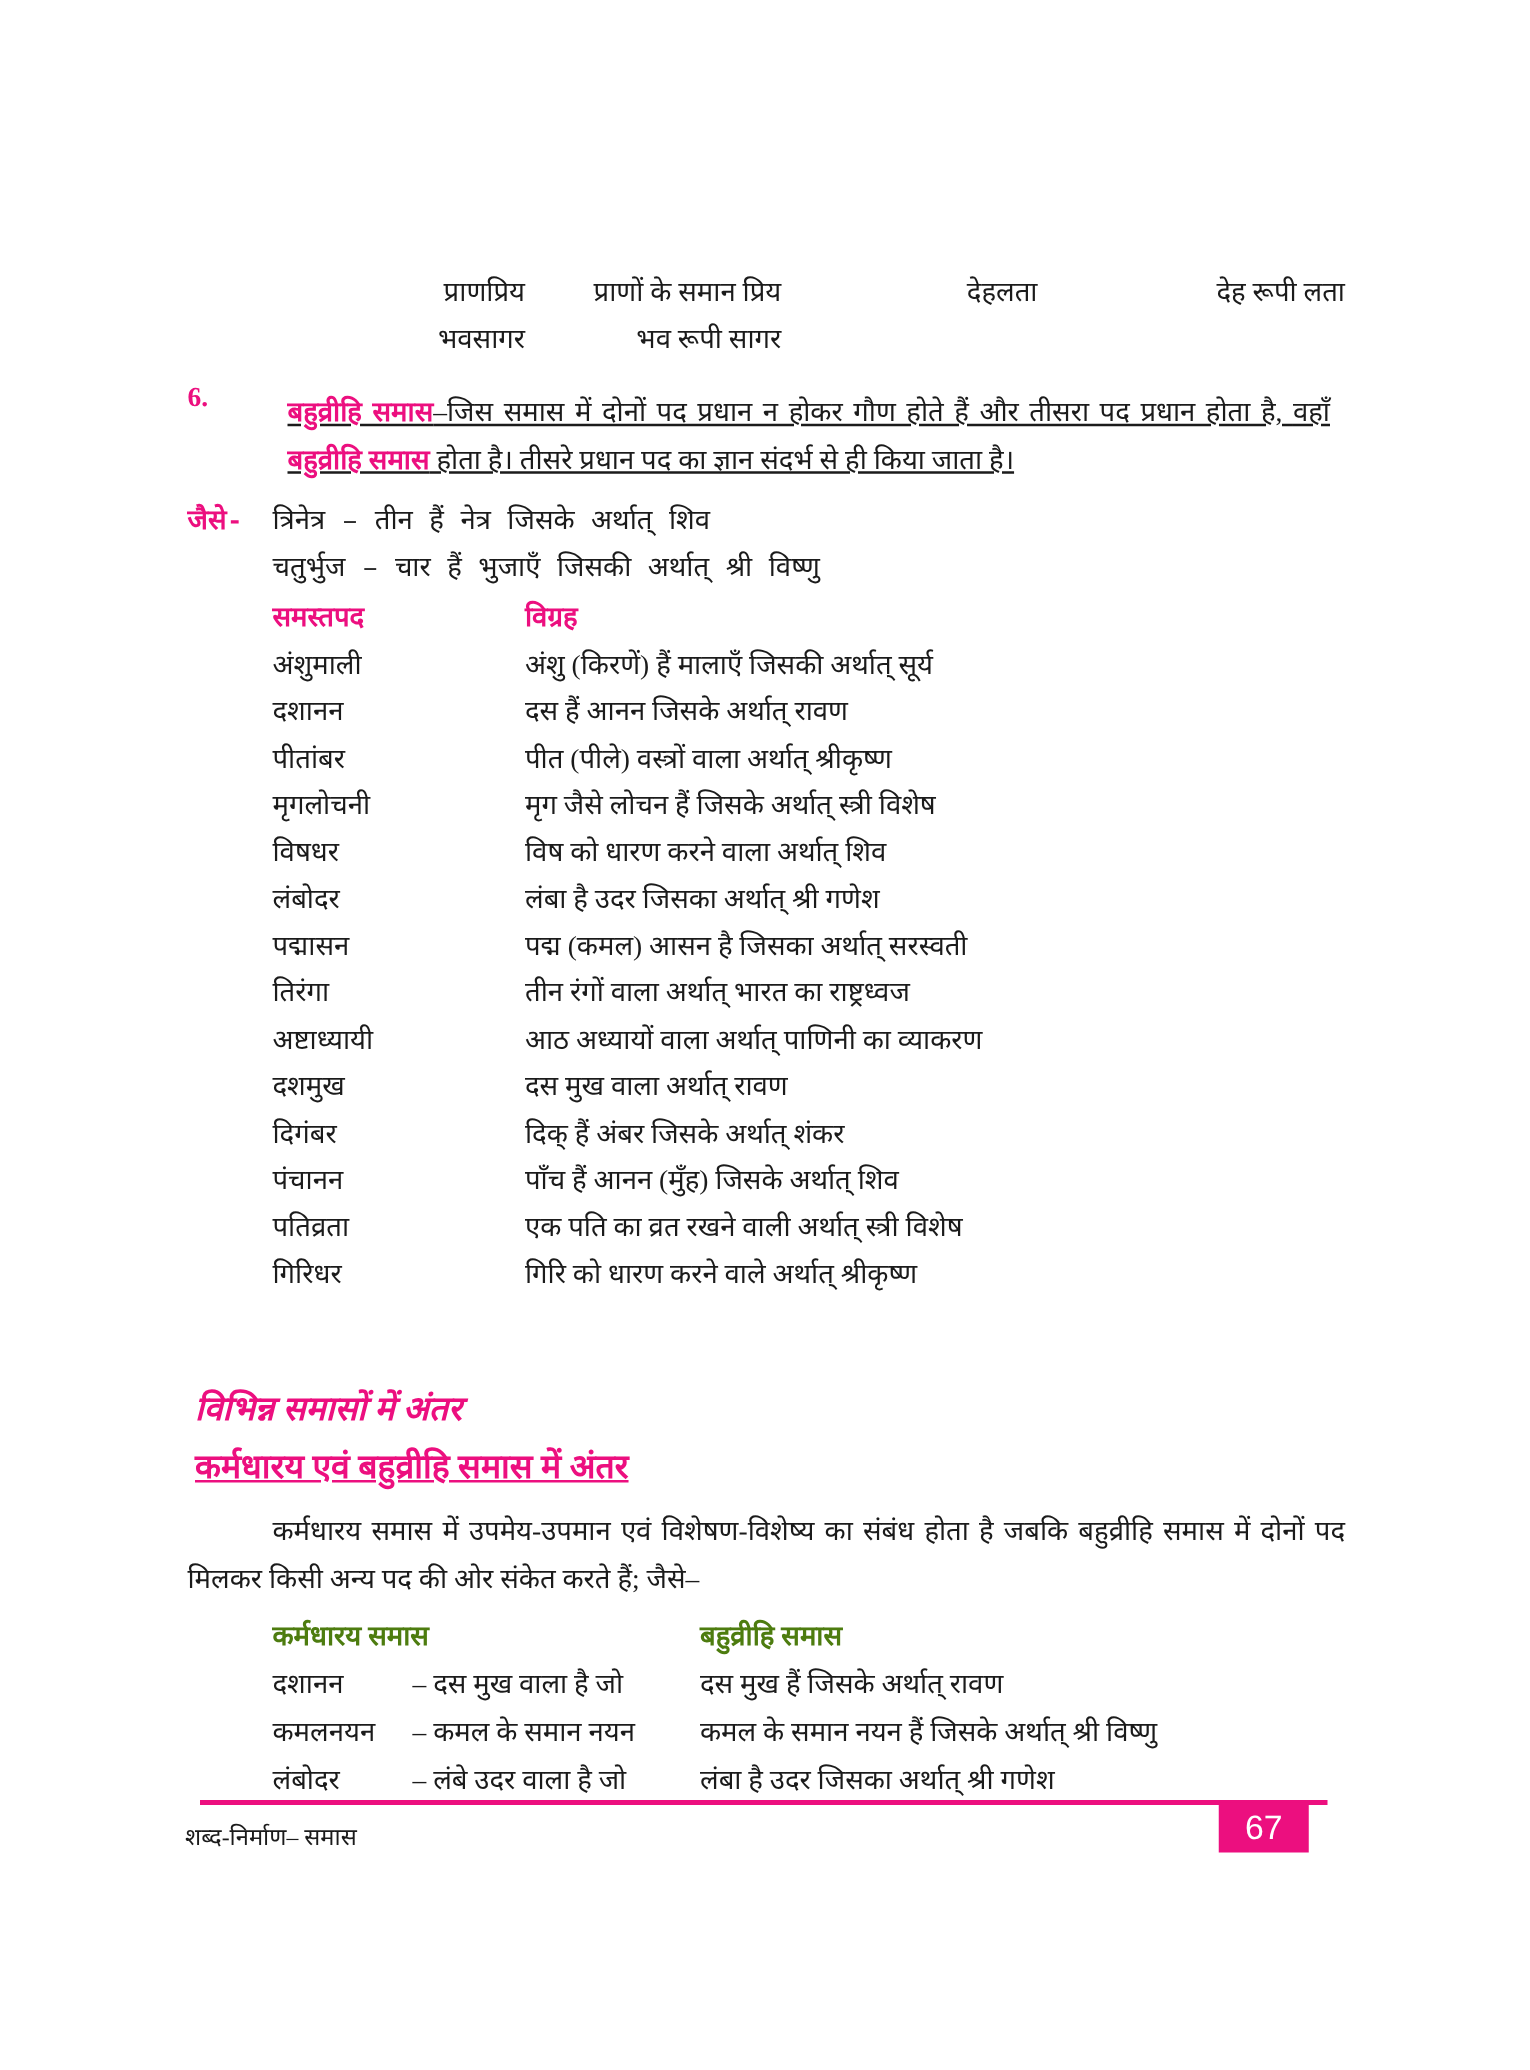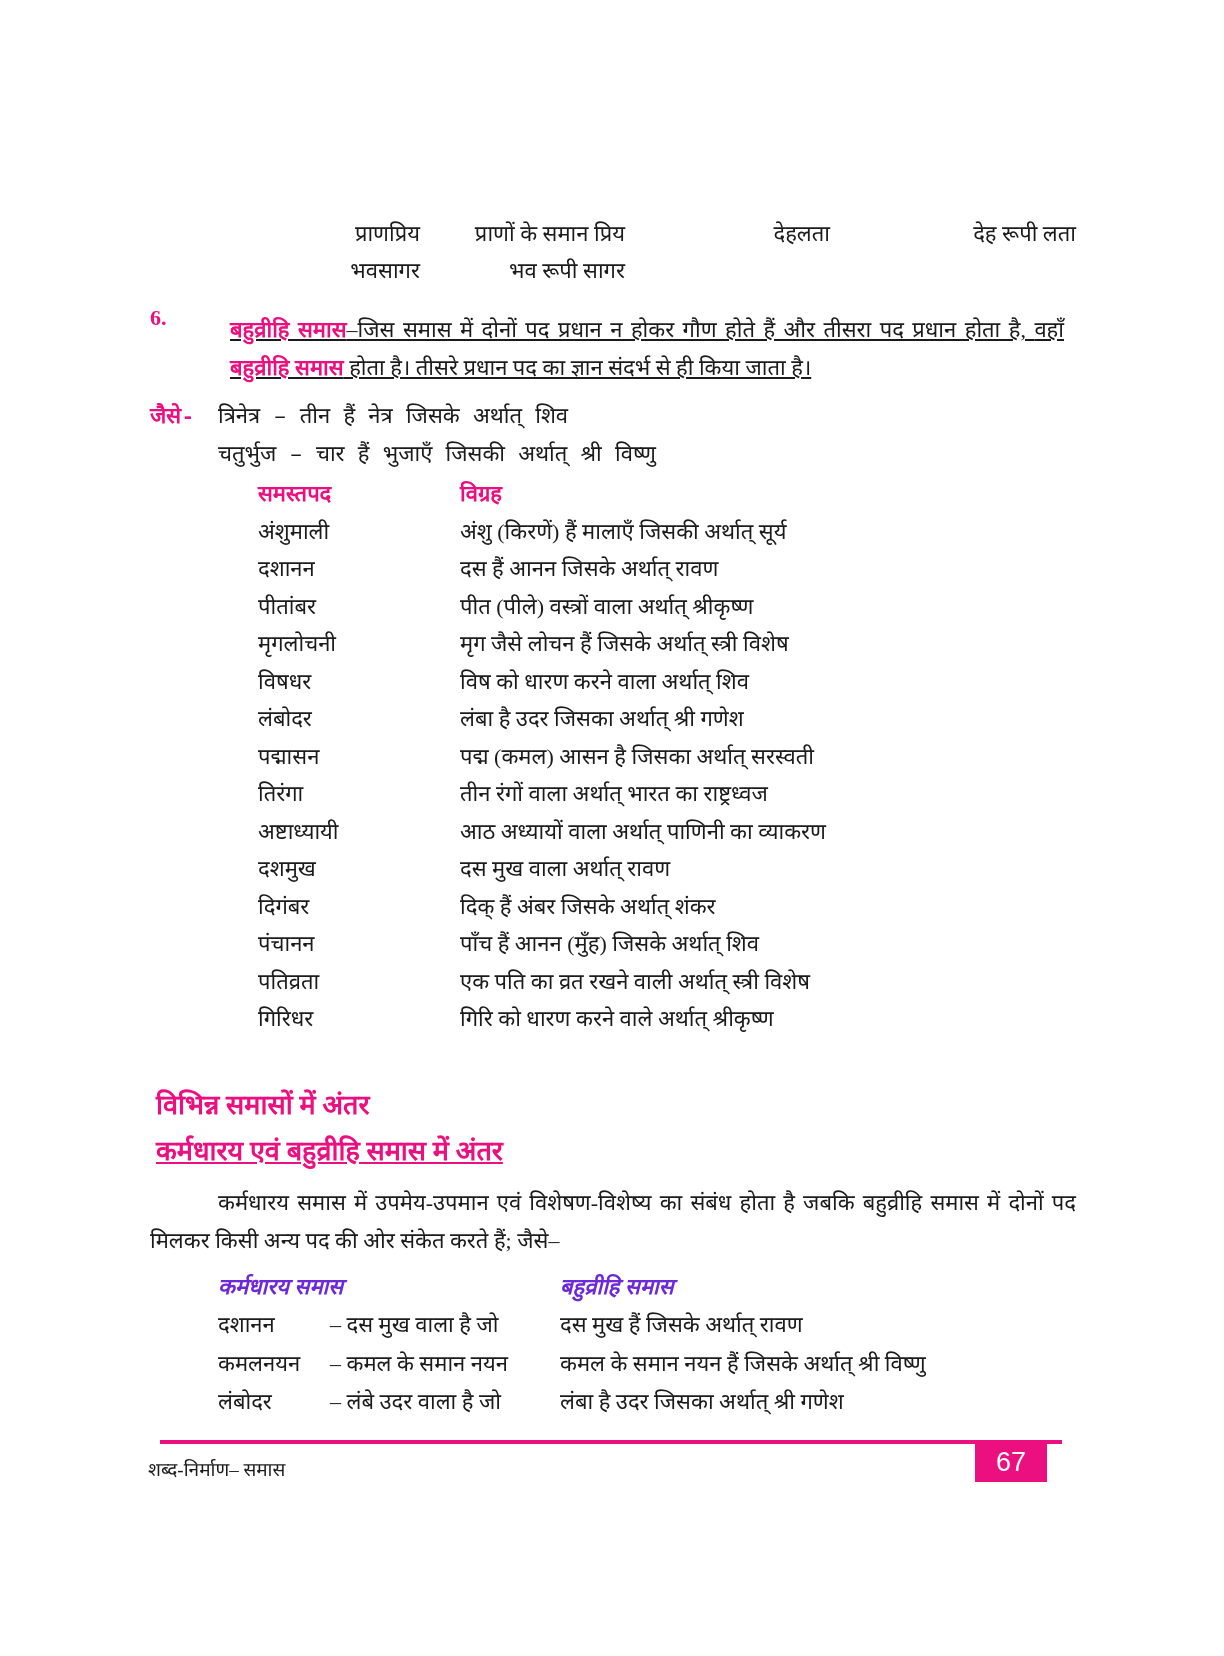--- a/index.html
+++ b/index.html
@@ -24,36 +24,36 @@
   
   .item6{display:flex;margin-top:10px;line-height:38px;}
   .item6 .num{width:68px;flex:none;font-weight:bold;color:#ec0f7f;}
   .item6 .deftext{flex:1;margin:12px;text-align:justify;text-decoration:underline;}
 
   
   .jaise{display:flex;line-height:38px;font-family:Liberation Mono, monospace;}
   .jaise .label{width:68px;flex:none;font-weight:bold;color:#ec0f7f;}
 
   
-  .stable{margin-left:108px;line-height:37.5px;}
+  .stable{margin-left:68px;line-height:37.5px;}
   .srow{display:grid;grid-template-columns:202px 1fr;}
   .shead span{font-weight:bold;color:#ec0f7f;}
 
   
   .heading{font-weight:bold;color:#ec0f7f;font-size:27px;line-height:34px;margin:0 0 0 6px;}
-  .h1sp{margin-top:50px;}
+  .h1sp{margin-top:72px;font-style:italic;}
   .h2sp{margin-top:12px;text-decoration:underline;}
 
   
   .para{margin:16px 0 0;line-height:38px;text-align:justify;text-indent:68px;}
 
   
   .ctable{margin-left:68px;margin-top:8px;line-height:38.5px;}
   .chead{display:grid;grid-template-columns:342px 1fr;}
-  .chead span{font-weight:bold;color:#6d28d9;font-style:italic;}
+  .chead span{font-weight:bold;color:#4d7c0f;}
   .crow{display:grid;grid-template-columns:112px 230px 1fr;}
 
   
   .footer{position:absolute;left:0;top:1440px;width:1224px;height:100px;}
   .footer .rule{position:absolute;left:160px;top:0;width:902px;height:4px;background:#ec0f7f;}
   .footer .pagenum{
     position:absolute;left:975px;top:2px;width:72px;height:40px;
     background:#ec0f7f;color:#ffffff;
     display:flex;align-items:center;justify-content:center;
     font-family:"Liberation Sans","DejaVu Sans",sans-serif;

